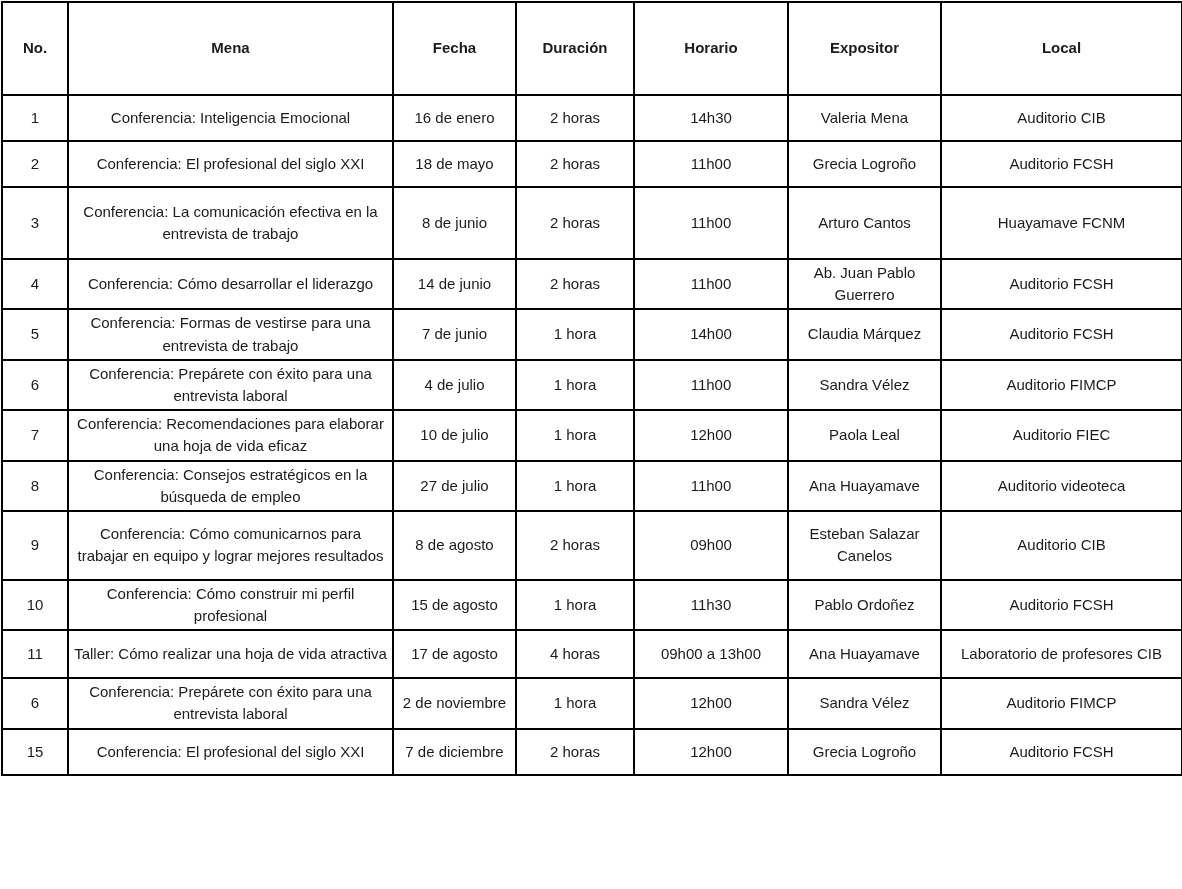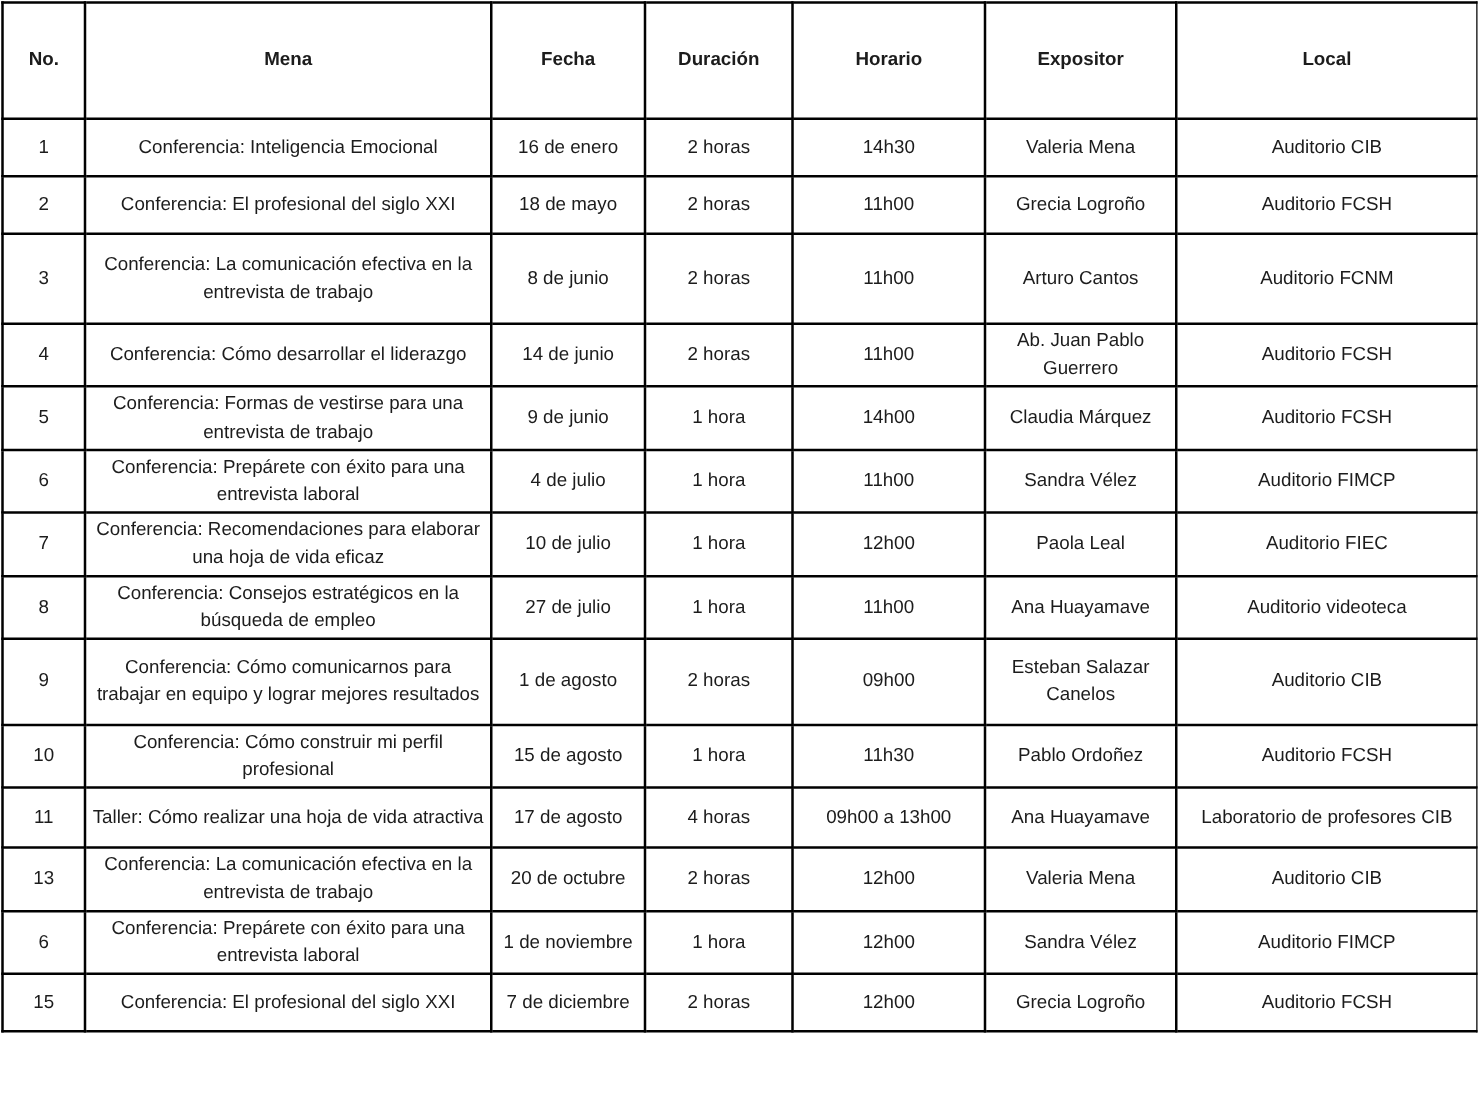--- a/index.html
+++ b/index.html
@@ -98,35 +98,35 @@
           <td>Grecia Logroño</td>
           <td>Auditorio FCSH</td>
         </tr>
         <tr>
           <td>3</td>
           <td>Conferencia: La comunicación efectiva en la entrevista de trabajo</td>
           <td>8 de junio</td>
           <td>2 horas</td>
           <td>11h00</td>
           <td>Arturo Cantos</td>
-          <td>Auditorio FCNM</td>
+          <td>Huayamave FCNM</td>
         </tr>
         <tr>
           <td>4</td>
           <td>Conferencia: Cómo desarrollar el liderazgo</td>
           <td>14 de junio</td>
           <td>2 horas</td>
           <td>11h00</td>
           <td>Ab. Juan Pablo Guerrero</td>
           <td>Auditorio FCSH</td>
         </tr>
         <tr>
           <td>5</td>
           <td>Conferencia: Formas de vestirse para una entrevista de trabajo</td>
-          <td>9 de junio</td>
+          <td>7 de junio</td>
           <td>1 hora</td>
           <td>14h00</td>
           <td>Claudia Márquez</td>
           <td>Auditorio FCSH</td>
         </tr>
         <tr>
           <td>6</td>
           <td>Conferencia: Prepárete con éxito para una entrevista laboral</td>
           <td>4 de julio</td>
           <td>1 hora</td>
@@ -148,21 +148,21 @@
           <td>Conferencia: Consejos estratégicos en la búsqueda de empleo</td>
           <td>27 de julio</td>
           <td>1 hora</td>
           <td>11h00</td>
           <td>Ana Huayamave</td>
           <td>Auditorio videoteca</td>
         </tr>
         <tr>
           <td>9</td>
           <td>Conferencia: Cómo comunicarnos para trabajar en equipo y lograr mejores resultados</td>
-          <td>1 de agosto</td>
+          <td>8 de agosto</td>
           <td>2 horas</td>
           <td>09h00</td>
           <td>Esteban Salazar Canelos</td>
           <td>Auditorio CIB</td>
         </tr>
         <tr>
           <td>10</td>
           <td>Conferencia: Cómo construir mi perfil profesional</td>
           <td>15 de agosto</td>
           <td>1 hora</td>
@@ -173,32 +173,23 @@
         <tr>
           <td>11</td>
           <td>Taller: Cómo realizar una hoja de vida atractiva</td>
           <td>17 de agosto</td>
           <td>4 horas</td>
           <td>09h00 a 13h00</td>
           <td>Ana Huayamave</td>
           <td>Laboratorio de profesores CIB</td>
         </tr>
         <tr>
-          <td>13</td>
-          <td>Conferencia: La comunicación efectiva en la entrevista de trabajo</td>
-          <td>20 de octubre</td>
-          <td>2 horas</td>
-          <td>12h00</td>
-          <td>Valeria Mena</td>
-          <td>Auditorio CIB</td>
-        </tr>
-        <tr>
           <td>6</td>
           <td>Conferencia: Prepárete con éxito para una entrevista laboral</td>
-          <td>1 de noviembre</td>
+          <td>2 de noviembre</td>
           <td>1 hora</td>
           <td>12h00</td>
           <td>Sandra Vélez</td>
           <td>Auditorio FIMCP</td>
         </tr>
         <tr>
           <td>15</td>
           <td>Conferencia: El profesional del siglo XXI</td>
           <td>7 de diciembre</td>
           <td>2 horas</td>

